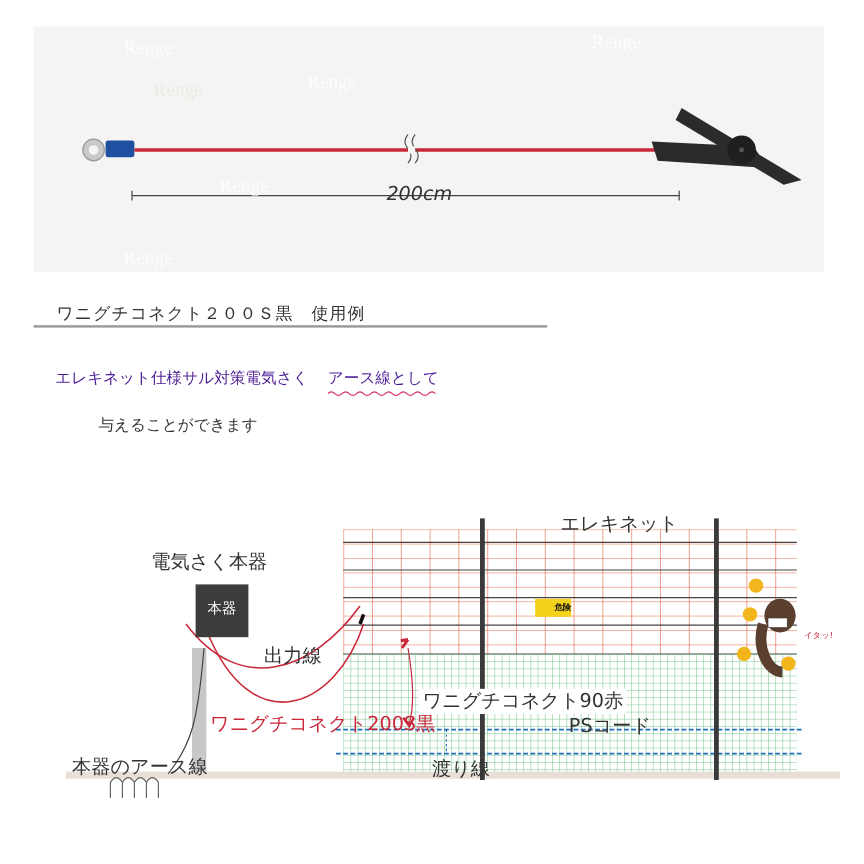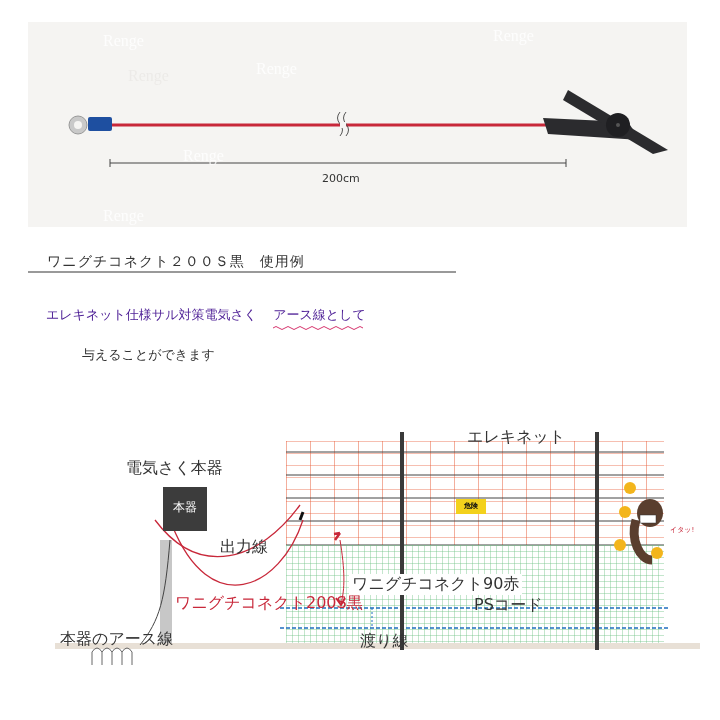--- a/index.html
+++ b/index.html
@@ -1,30 +1,30 @@
 <!DOCTYPE html>
 <html><head>
 <meta charset="utf-8">
 <style>
   html,body{margin:0;padding:0;background:#fff;}
   body{width:720px;height:720px;position:relative;overflow:hidden;font-family:"DejaVu Sans",sans-serif;color:#333;}
   .photo{position:absolute;left:28px;top:22px;width:659px;height:205px;background:#f5f4f2;}
   .wm{position:absolute;font-family:Liberation Serif, serif;color:#fff;font-size:16px;opacity:.85;}
   .wm.faint{color:#e9e7e4;opacity:.7;}
-  .dim-label{position:absolute;left:322px;top:172px;font-size:11px;color:#333;}
+  .dim-label{position:absolute;left:322px;top:152px;font-size:16px;color:#333;font-style:italic;}
   .section-title{position:absolute;left:47px;top:253px;font-size:14px;color:#333;letter-spacing:1px;}
   .section-rule{position:absolute;left:28px;top:271px;width:428px;height:2px;background:#999;}
   .lead{position:absolute;left:46px;top:306px;font-size:13px;color:#4c1d95;}
   .lead .hl{position:relative;display:inline-block;margin-left:12px;}
   .body-text{position:absolute;left:82px;top:345px;font-size:13px;line-height:19px;color:#333;}
   .diagram{position:absolute;left:0;top:410px;width:720px;height:310px;}
   .lbl{position:absolute;font-size:16px;color:#333;white-space:nowrap;}
   .lbl.red{color:#c8283a;}
   .boxlabel{position:absolute;left:141px;top:487px;width:44px;height:44px;background:#3c3c3c;color:#fff;font-size:12px;text-align:center;line-height:40px;margin-left:22px;}
-  .sign{position:absolute;left:456px;top:499px;width:30px;height:15px;background:#f3d11c;font-size:7px;font-weight:bold;text-align:center;line-height:15px;color:#111;}
+  .sign{position:absolute;left:446px;top:499px;width:30px;height:15px;background:#f3d11c;font-size:7px;font-weight:bold;text-align:right;line-height:15px;color:#111;}
 </style>
 </head>
 <body>
 
 <div class="photo">
   <svg width="659" height="205" style="position:absolute;left:0;top:0">
 
     <g>
       <circle cx="50" cy="103" r="9" fill="#c9c9c9" stroke="#999"></circle>
       <circle cx="50" cy="103" r="4" fill="#f5f4f2"></circle>

